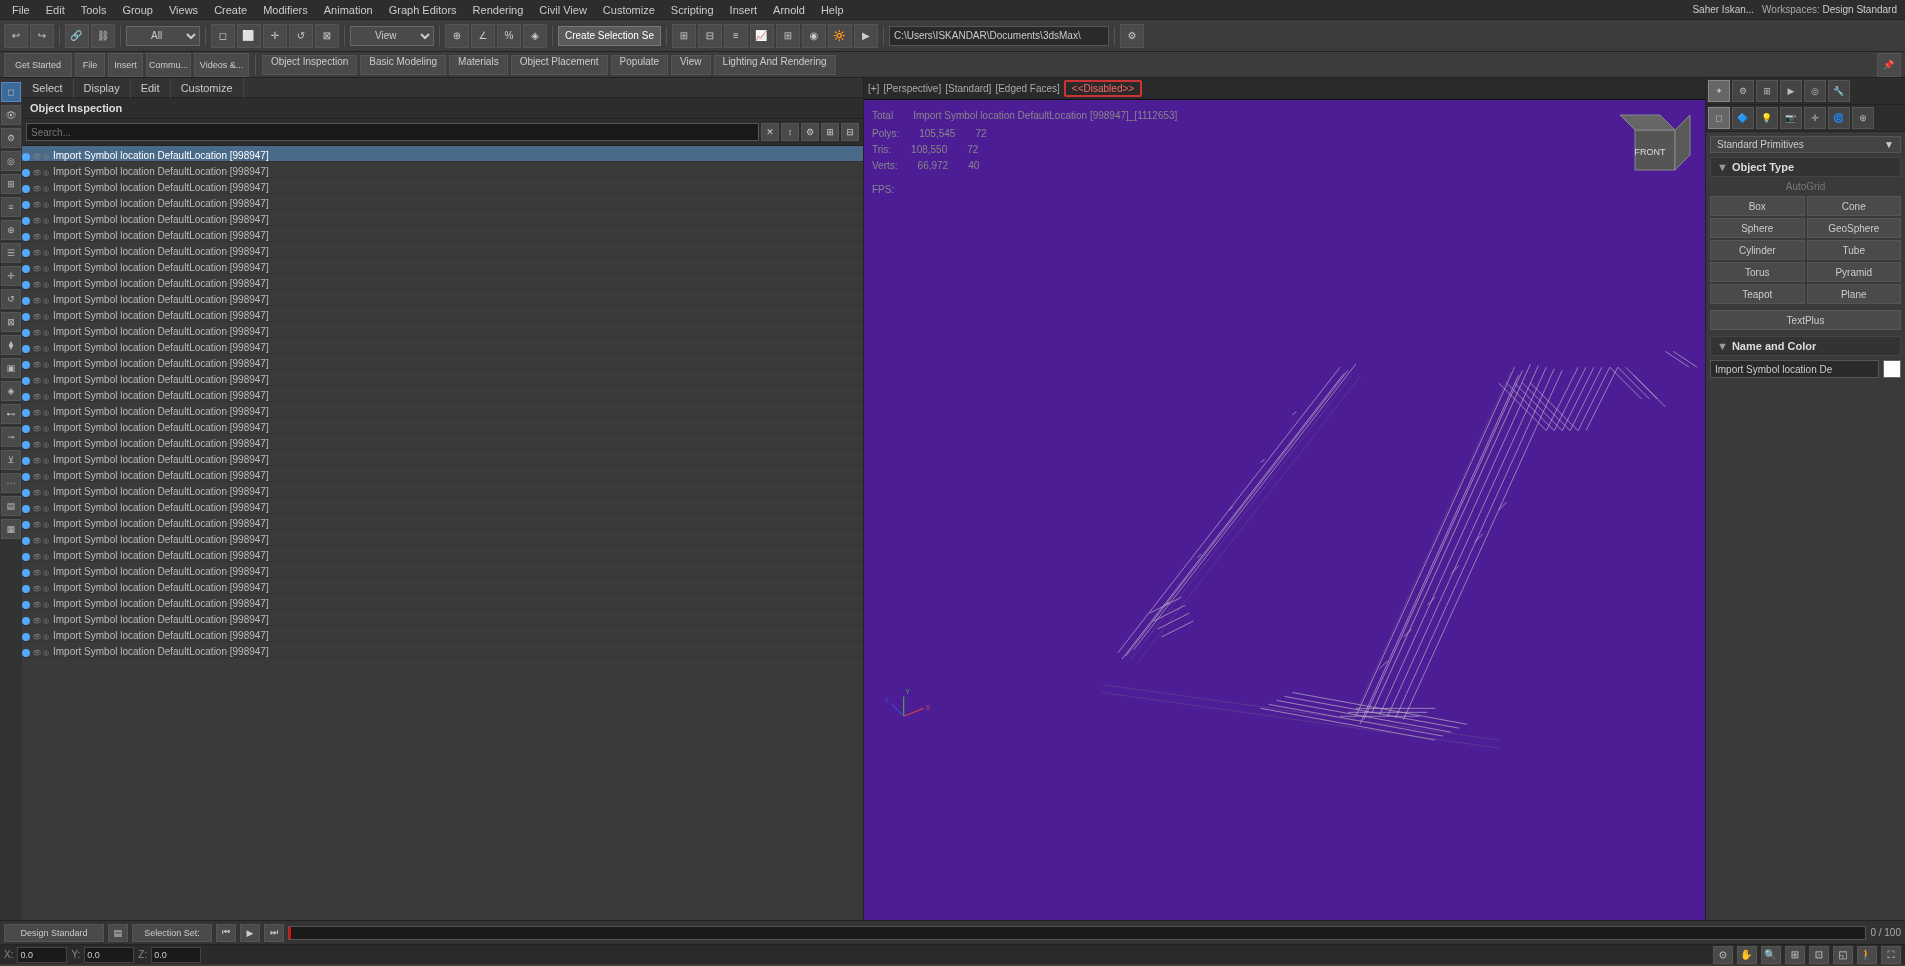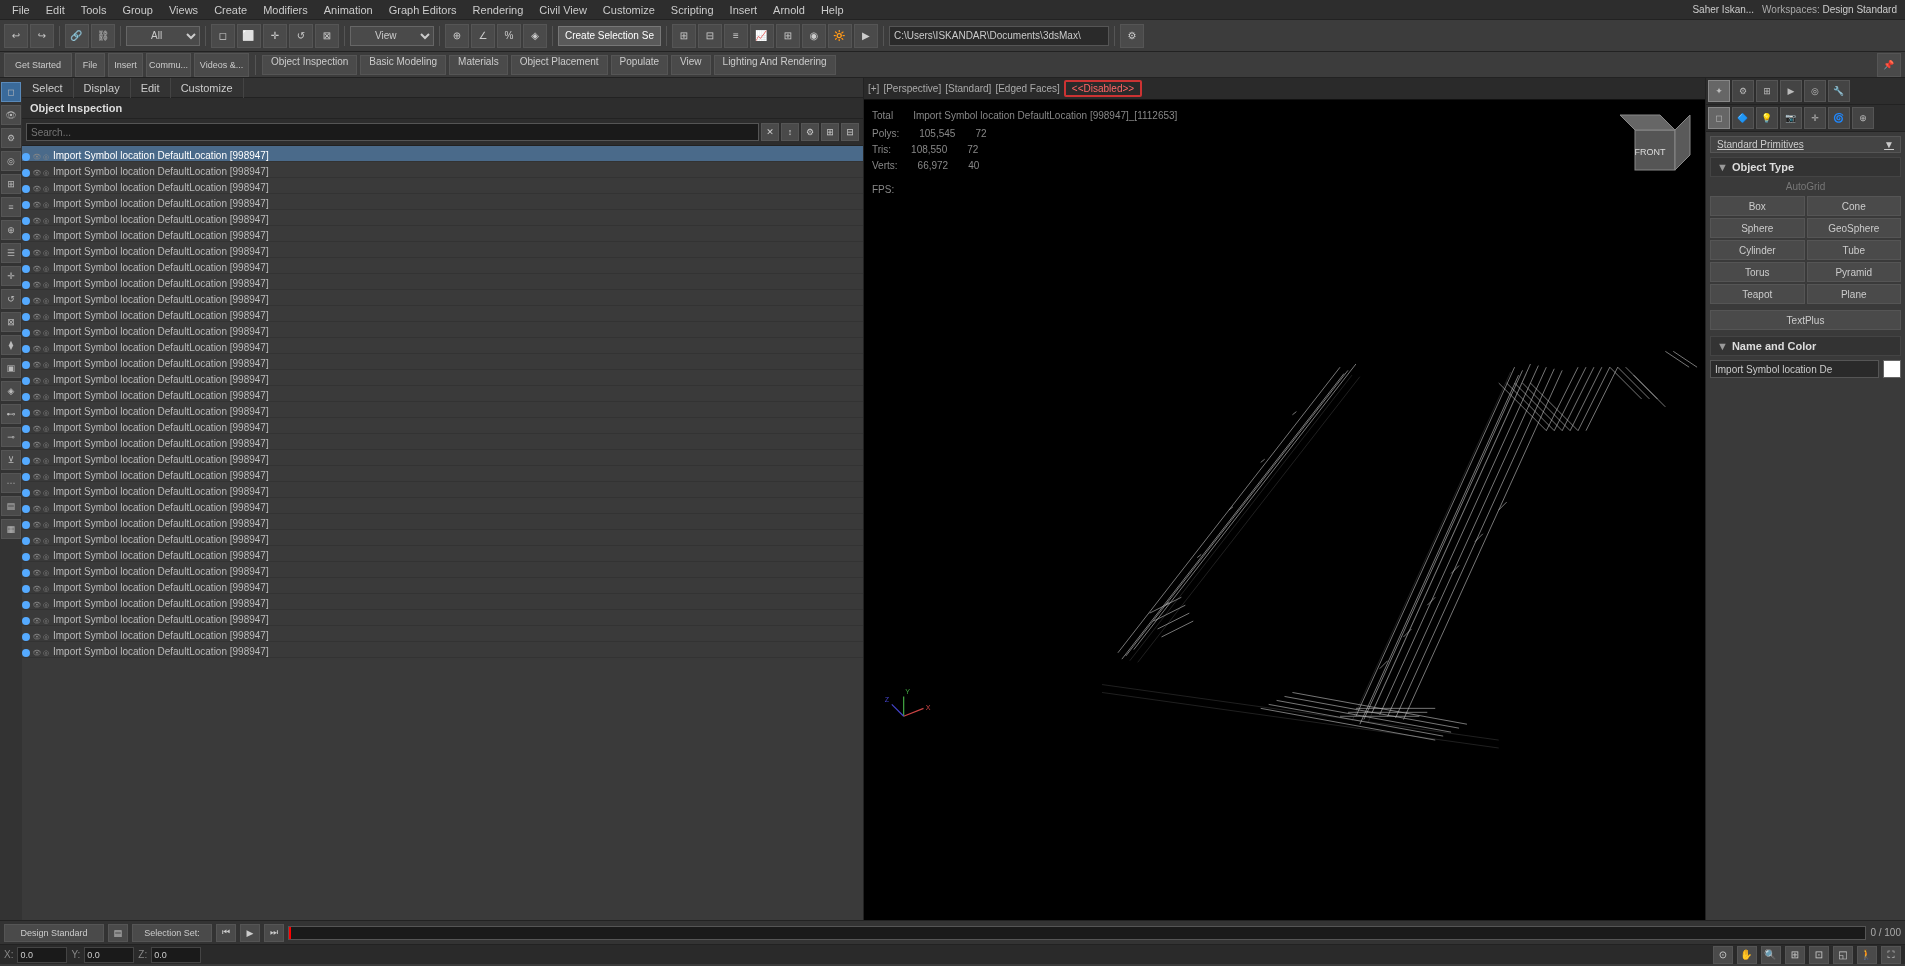--- a/index.html
+++ b/index.html
@@ -244,21 +244,21 @@
     .vp-tag-disabled {
       border: 2px solid #cc3333;
       color: #ff6666;
       padding: 1px 6px;
       font-size: 10px;
       cursor: pointer;
       border-radius: 2px;
     }
     #viewport-canvas {
       flex: 1;
-      background: #000000;
+      background: #4c1d95;
       position: relative;
       overflow: hidden;
     }
     
     #viewport-info {
       position: absolute;
       top: 8px;
       left: 8px;
       color: #888;
       font-size: 10px;
@@ -329,21 +329,20 @@
       display: flex;
       align-items: center;
       justify-content: space-between;
       background: #444;
       border: 1px solid #555;
       padding: 2px 6px;
       margin-bottom: 4px;
       color: #ccc;
       font-size: 10px;
       cursor: pointer;
-      text-decoration: underline;
     }
     .object-type-grid {
       display: grid;
       grid-template-columns: 1fr 1fr;
       gap: 2px;
       margin-bottom: 6px;
     }
     .ot-btn {
       background: #4a4a4a;
       border: 1px solid #555;

